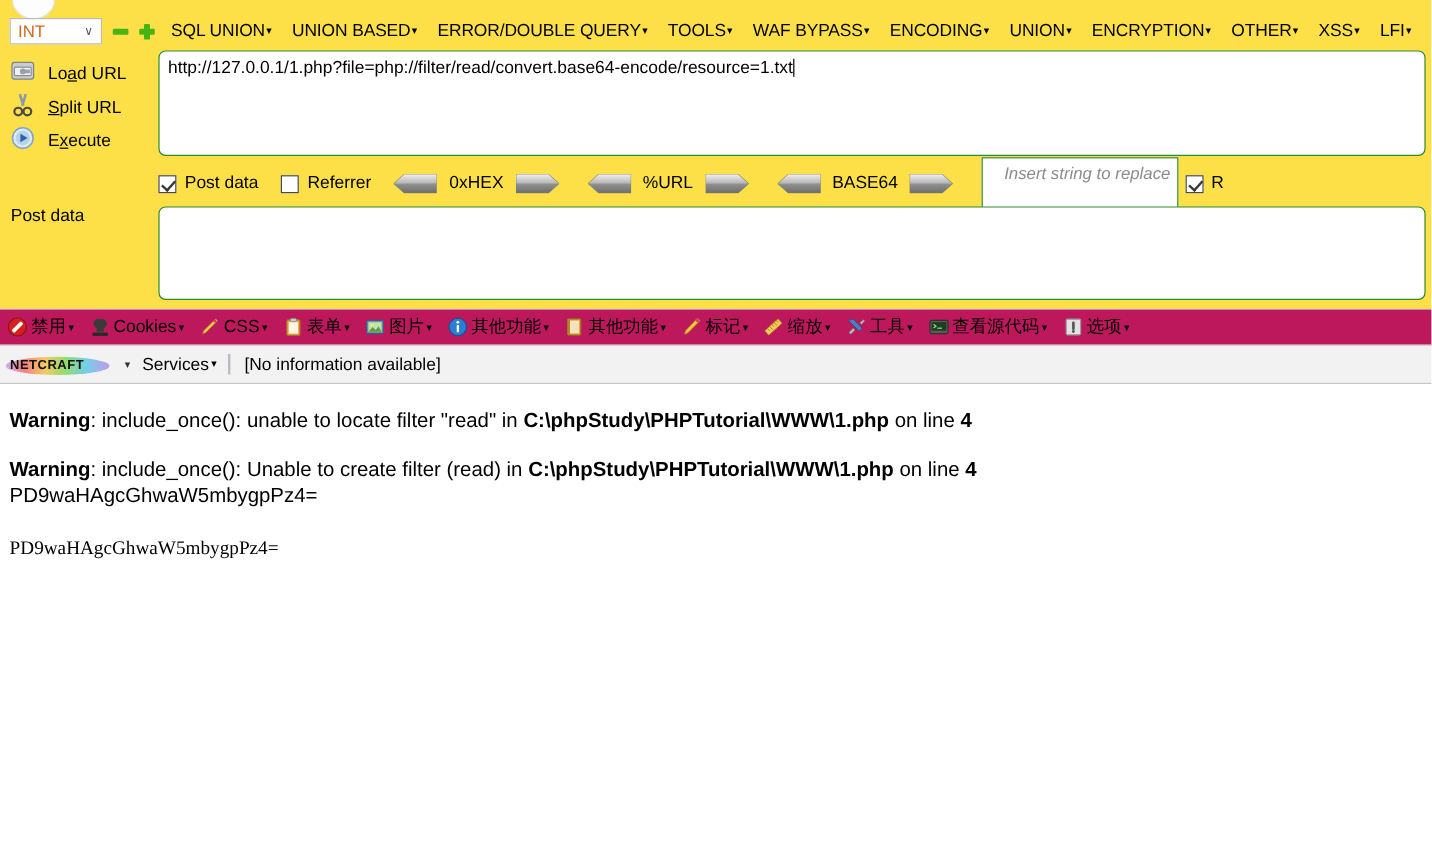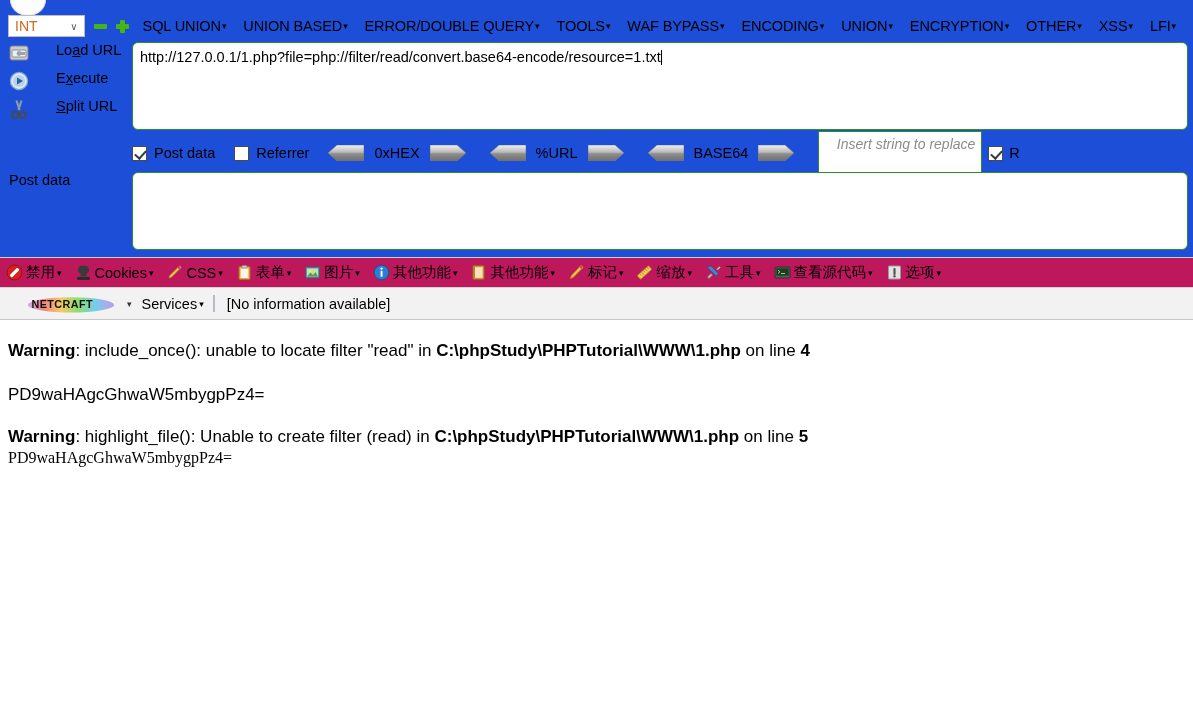--- a/index.html
+++ b/index.html
@@ -9,21 +9,21 @@
     background: #ffffff;
     font-family: "Liberation Sans", sans-serif;
     overflow: hidden;
   }
 
   
   #hackbar {
     position: relative;
     width: 1193px;
     height: 258px;
-    background: #1d4ed8;
+    background: #fde047;
     border-bottom: 1px solid #cfcfcf;
     overflow: hidden;
   }
   
   .chrome-remnant {
     position: absolute;
     top: -16px; left: 10px;
     width: 36px; height: 32px;
     border: 1px solid #e2e2e2;
     border-radius: 50%;
@@ -105,24 +105,23 @@
   }
 
   
   #actions {
     position: absolute;
     left: 0; top: 42px;
     width: 130px;
   }
   .action-row {
     display: flex;
-    align-items: flex-start;
+    align-items: flex-end;
     height: 28px;
     cursor: pointer;
-    gap: 16px;
   }
   .action-icon {
     width: 24px; height: 22px;
     margin-left: 7px;
     flex: 0 0 auto;
     display: flex;
     align-items: center;
     justify-content: center;
   }
   .action-label {
@@ -269,21 +268,21 @@
 
   
   #netbar {
     position: relative;
     width: 1193px;
     height: 32px;
     background: #f2f2f2;
     border-bottom: 1px solid #c8c8c8;
     display: flex;
     align-items: center;
-    padding-left: 23px;
+    padding-left: 0;
     overflow: hidden;
   }
   #netcraft-logo {
     height: 18px;
     display: block;
   }
   .net-caret {
     font-size: 9px;
     color: #333;
     margin: 0 10px 0 8px;
@@ -372,37 +371,37 @@
           <rect x="2" y="3" width="18" height="14" rx="2" fill="#c9cdd2" stroke="#7d8389"></rect>
           <rect x="4" y="7" width="14" height="7" rx="1" fill="#eef0f2" stroke="#8b9097"></rect>
           <circle cx="11" cy="10.5" r="2.4" fill="#9aa1a8"></circle>
           <rect x="11" y="9" width="6" height="3" fill="#9aa1a8"></rect>
         </svg>
       </span>
       <span class="action-label">Lo<u>a</u>d URL</span>
     </div>
     <div class="action-row">
       <span class="action-icon">
+        <svg width="20" height="21" viewBox="0 0 20 21">
+          <path d="M7.5 1.5 L10.5 11 M12.5 1.5 L9.5 11" stroke="#8a9aa8" stroke-width="2.2" fill="none"></path>
+          <circle cx="6.2" cy="16" r="3.2" fill="none" stroke="#4a4a4a" stroke-width="1.8"></circle>
+          <circle cx="13.8" cy="16" r="3.2" fill="none" stroke="#4a4a4a" stroke-width="1.8"></circle>
+        </svg>
+      </span>
+      <span class="action-label"><u>S</u>plit URL</span>
+    </div>
+    <div class="action-row">
+      <span class="action-icon">
         <svg width="20" height="20" viewBox="0 0 20 20">
           <circle cx="10" cy="10" r="8.6" fill="#dce9f6" stroke="#7fa4c9" stroke-width="1.3"></circle>
           <circle cx="10" cy="10" r="6" fill="#b8d2ea"></circle>
           <polygon points="8,6.5 14,10 8,13.5" fill="#2a62a5"></polygon>
         </svg>
       </span>
       <span class="action-label">E<u>x</u>ecute</span>
-    </div>
-    <div class="action-row">
-      <span class="action-icon">
-        <svg width="20" height="21" viewBox="0 0 20 21">
-          <path d="M7.5 1.5 L10.5 11 M12.5 1.5 L9.5 11" stroke="#8a9aa8" stroke-width="2.2" fill="none"></path>
-          <circle cx="6.2" cy="16" r="3.2" fill="none" stroke="#4a4a4a" stroke-width="1.8"></circle>
-          <circle cx="13.8" cy="16" r="3.2" fill="none" stroke="#4a4a4a" stroke-width="1.8"></circle>
-        </svg>
-      </span>
-      <span class="action-label"><u>S</u>plit URL</span>
     </div>
   </div>
 
   <div id="url-box"><span id="url-text">http://127.0.0.1/1.php?file=php://filter/read/convert.base64-encode/resource=1.txt</span><span class="caret-bar"></span></div>
 
   <div id="optrow">
     <div class="cb checked"></div>
     <span class="cb-label">Post data</span>
 
     <div class="cb"></div>
@@ -630,23 +629,23 @@
   <span id="net-services"><span>Services</span><span class="dev-caret">▾</span></span>
   <span class="net-sep"></span>
   <span id="net-info">[No information available]</span>
 </div>
 
 <div id="page">
   <div class="sp-lg"></div>
   <div id="content-lines">
       <div class="warn"><b>Warning</b><span>: include_once(): unable to locate filter "read" in </span><b>C:\phpStudy\PHPTutorial\WWW\1.php</b><span> on line </span><b>4</b></div>
       <div class="sp-lg"></div>
+      <div class="warn"><b>Warning</b><span>: include_once(): Unable to create filter (read) in </span><b>C:\phpStudy\PHPTutorial\WWW\1.php</b><span> on line </span><b>4</b></div>
       <div class="sp-sm"></div>
       <div class="b64">PD9waHAgcGhwaW5mbygpPz4=</div>
       <div class="sp-sm"></div>
       <div class="sp-lg"></div>
-      <div class="warn"><b>Warning</b><span>: highlight_file(): Unable to create filter (read) in </span><b>C:\phpStudy\PHPTutorial\WWW\1.php</b><span> on line </span><b>5</b></div>
       <div class="sp-sm"></div>
       <div class="b64mono">PD9waHAgcGhwaW5mbygpPz4=</div>
       <div class="sp-sm"></div>
     </div>
 
 </div>
 
 </body></html>

